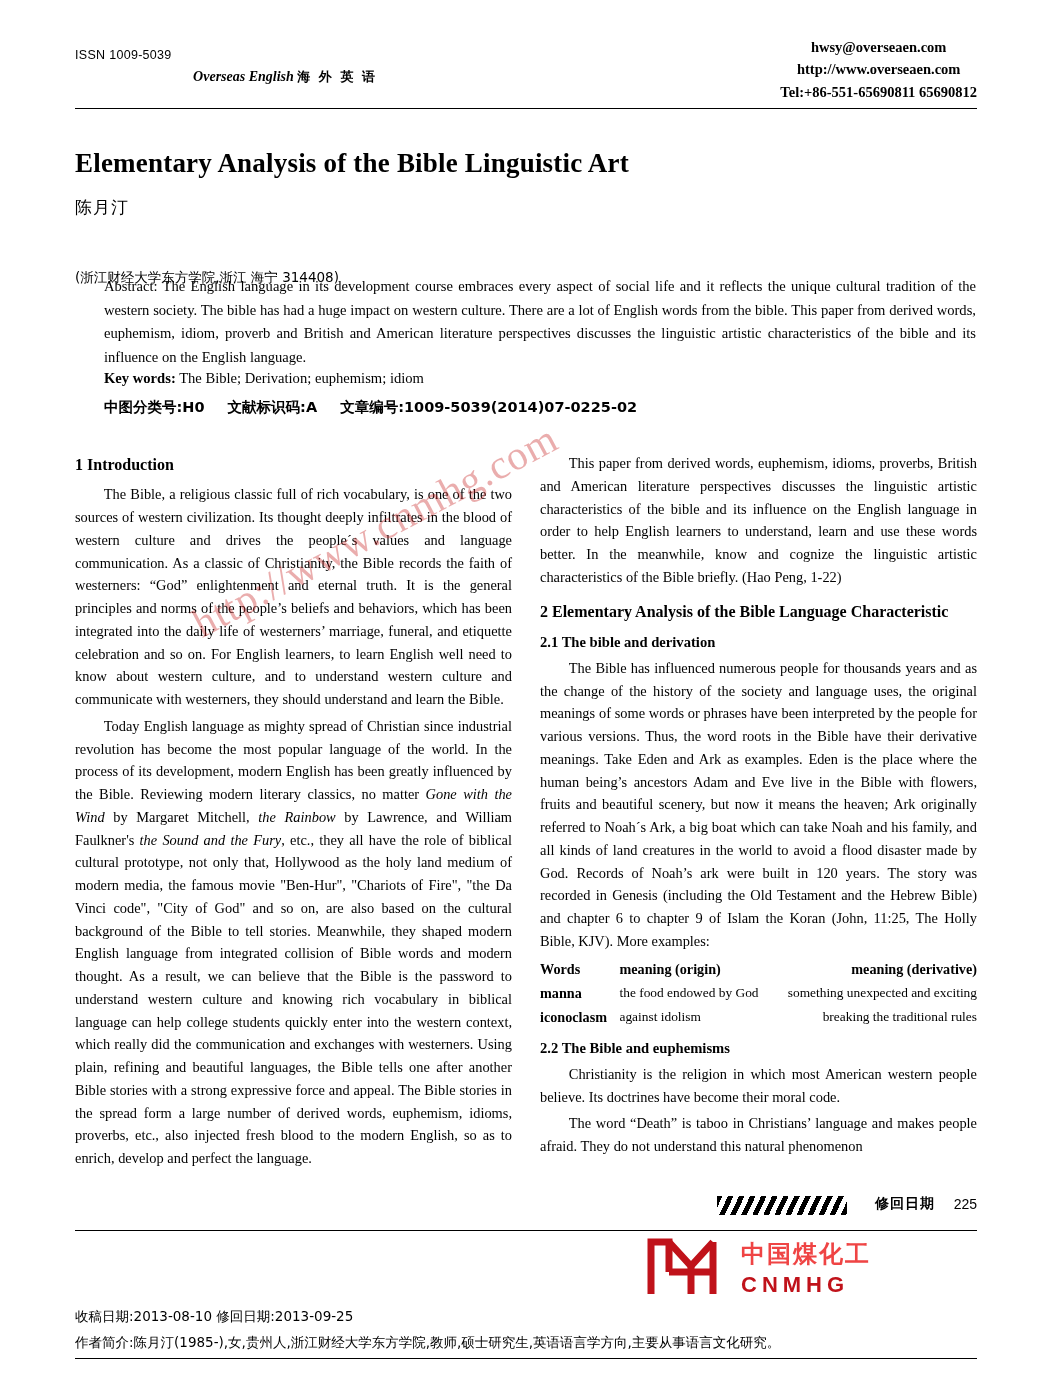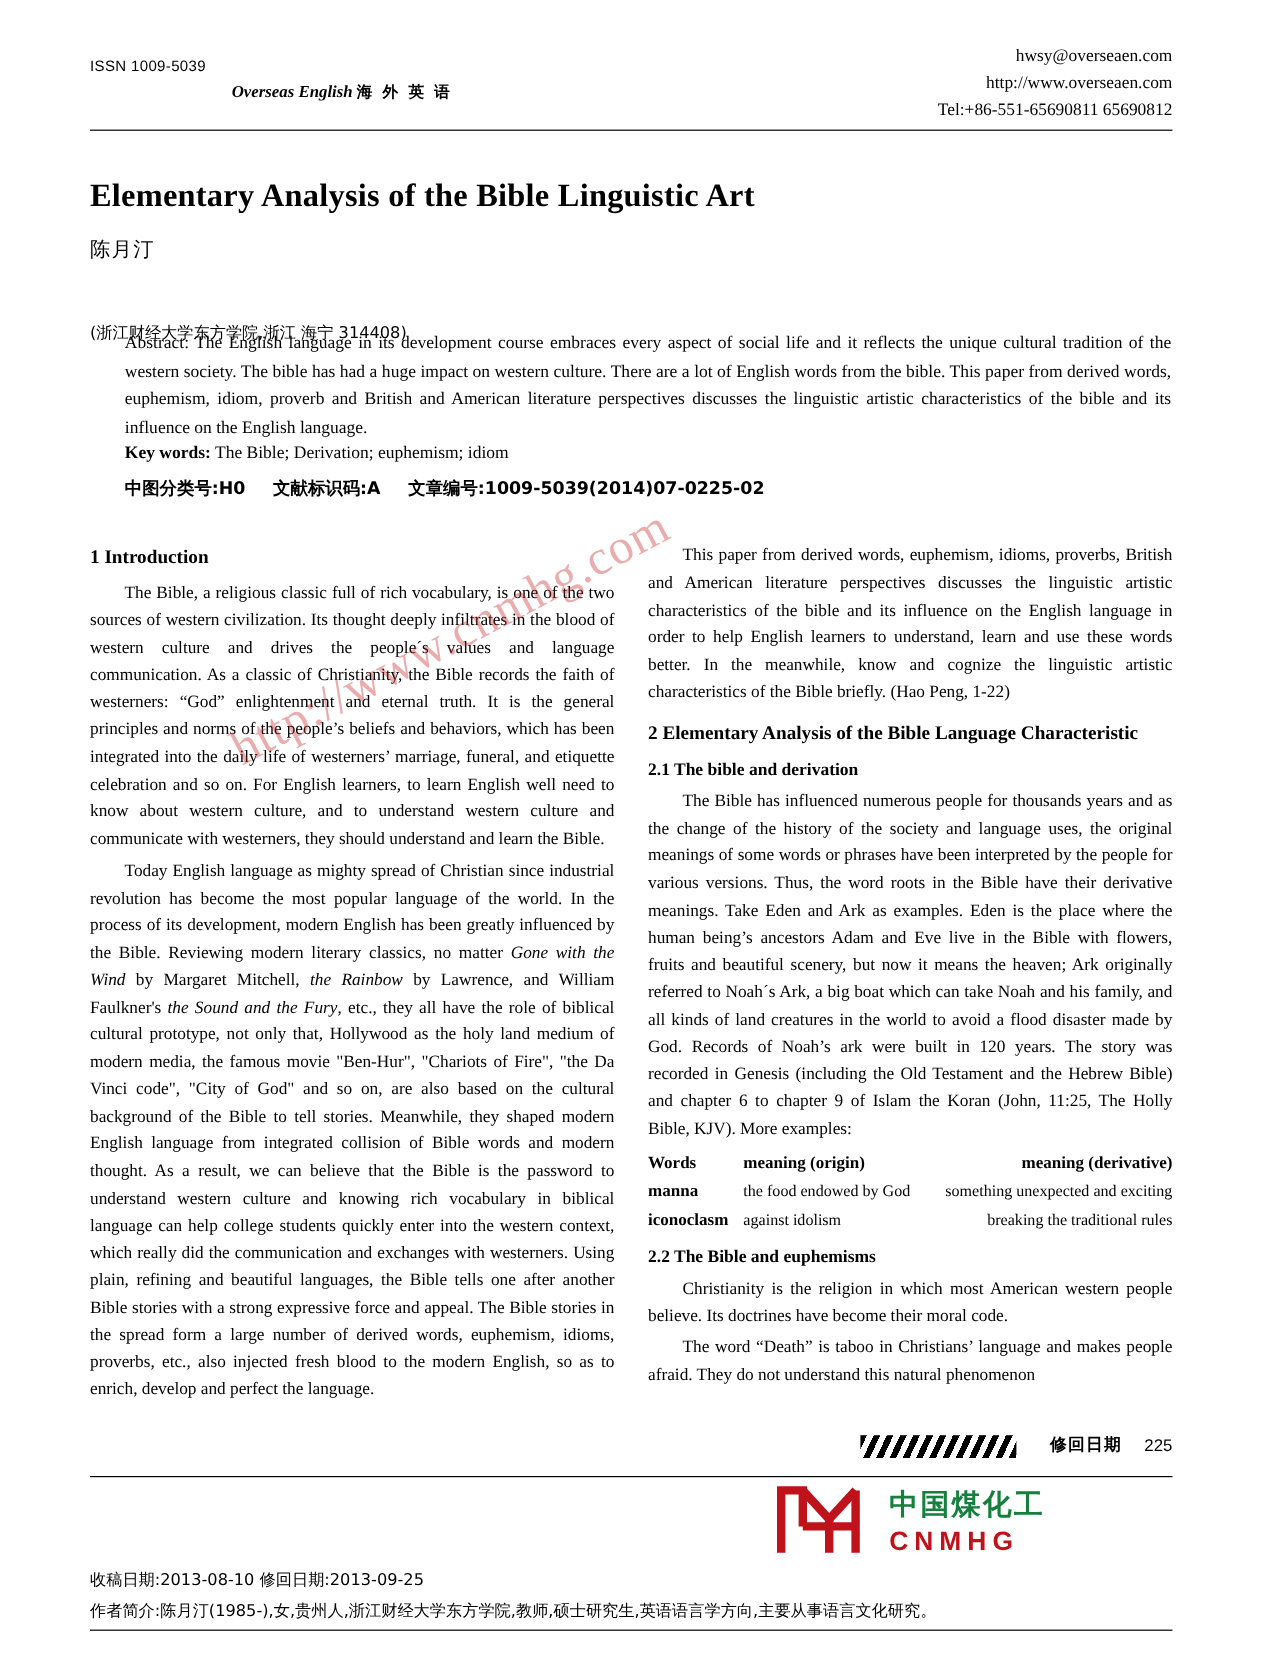--- a/index.html
+++ b/index.html
@@ -53,24 +53,25 @@
     font-style: normal;
     font-family: "DejaVu Sans", sans-serif;
     font-size: 13px;
     letter-spacing: 2px;
     font-weight: bold;
   }
   .hdr-right {
     position: absolute;
     right: 0;
     top: 0;
-    text-align: right;
+    text-align: center;
     font-size: 14.5px;
     line-height: 1.55;
     font-family: "Liberation Serif", serif;
+    font-weight: bold;
   }
   .hdr-rule {
     position: absolute;
     left: 75px;
     top: 108px;
     width: 902px;
     border-top: 1.2px solid #000;
   }
 
   
@@ -221,21 +222,21 @@
     position: absolute;
     left: 0; top: 0;
   }
   .logo .cn-name {
     position: absolute;
     left: 96px;
     top: 6px;
     font-family: "DejaVu Sans", sans-serif;
     font-size: 24px;
     font-weight: bold;
-    color: #15803d;
+    color: #ef4444;
     letter-spacing: 2px;
   }
   .logo .en-name {
     position: absolute;
     left: 96px;
     top: 40px;
     font-family: "Liberation Sans", sans-serif;
     font-size: 22px;
     font-weight: bold;
     color: #c0121a;

